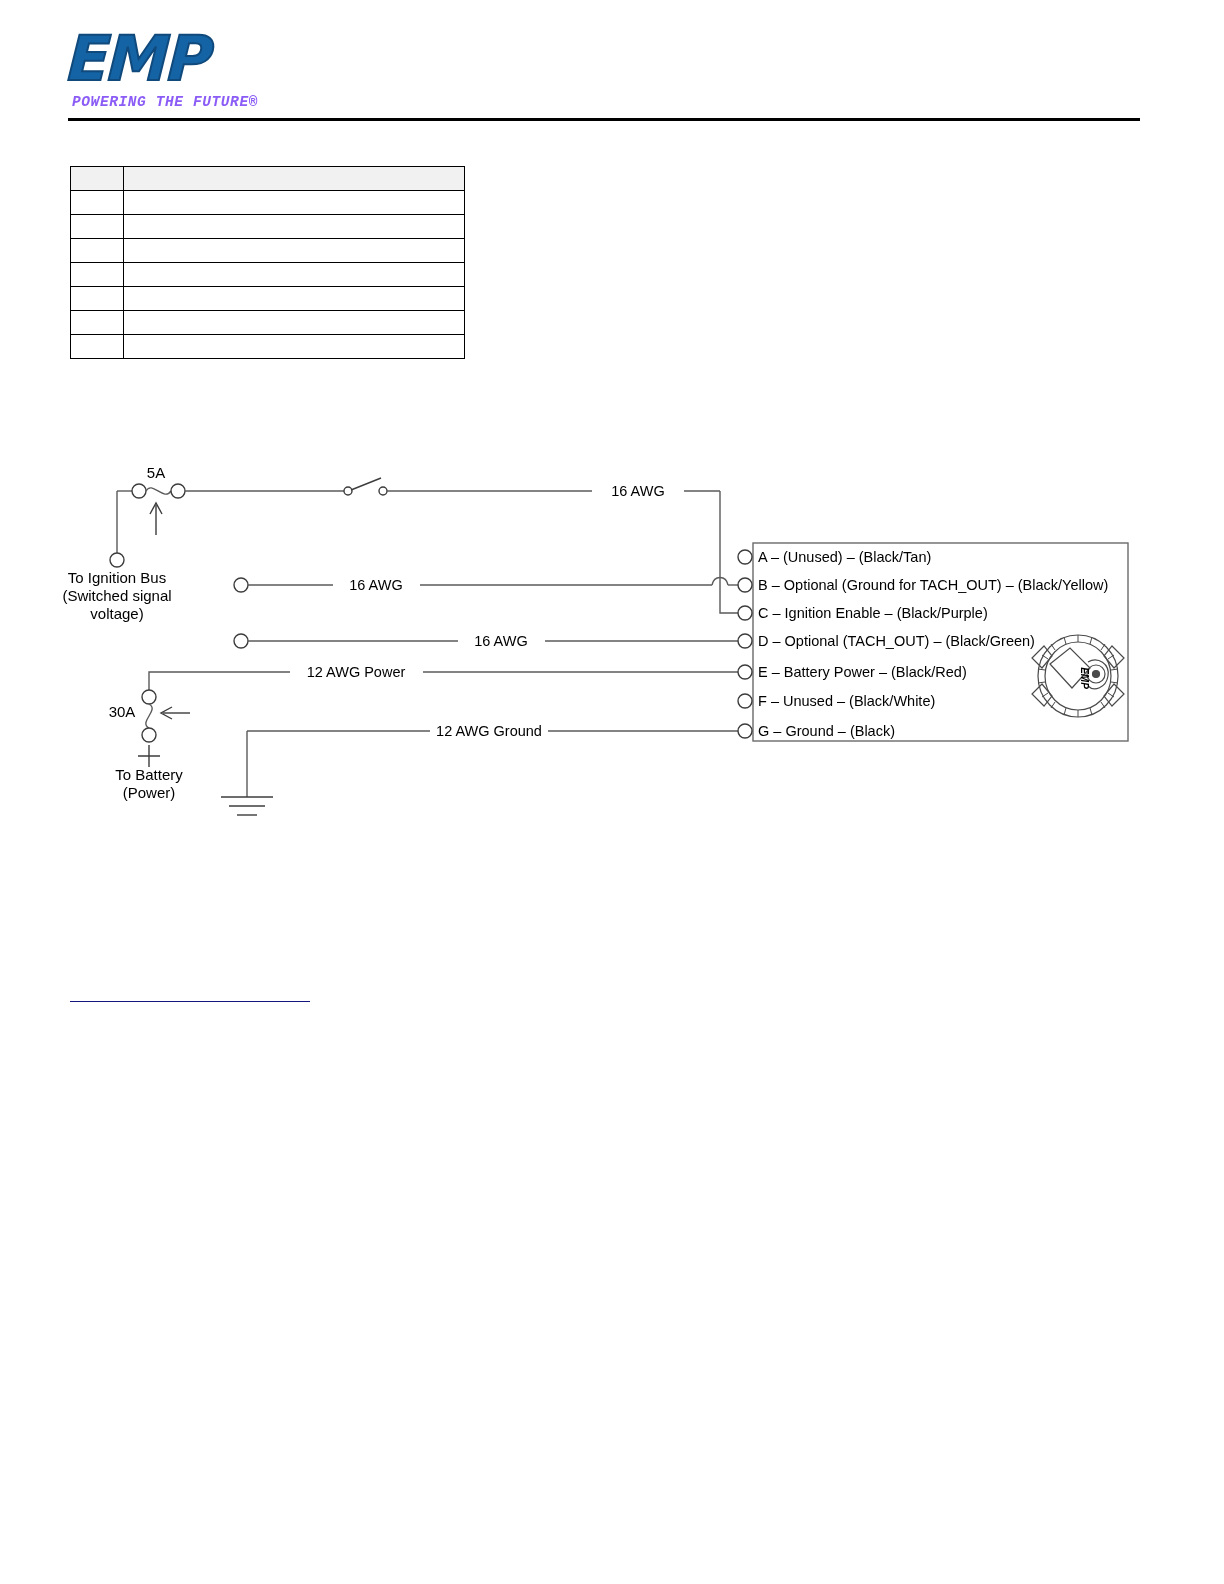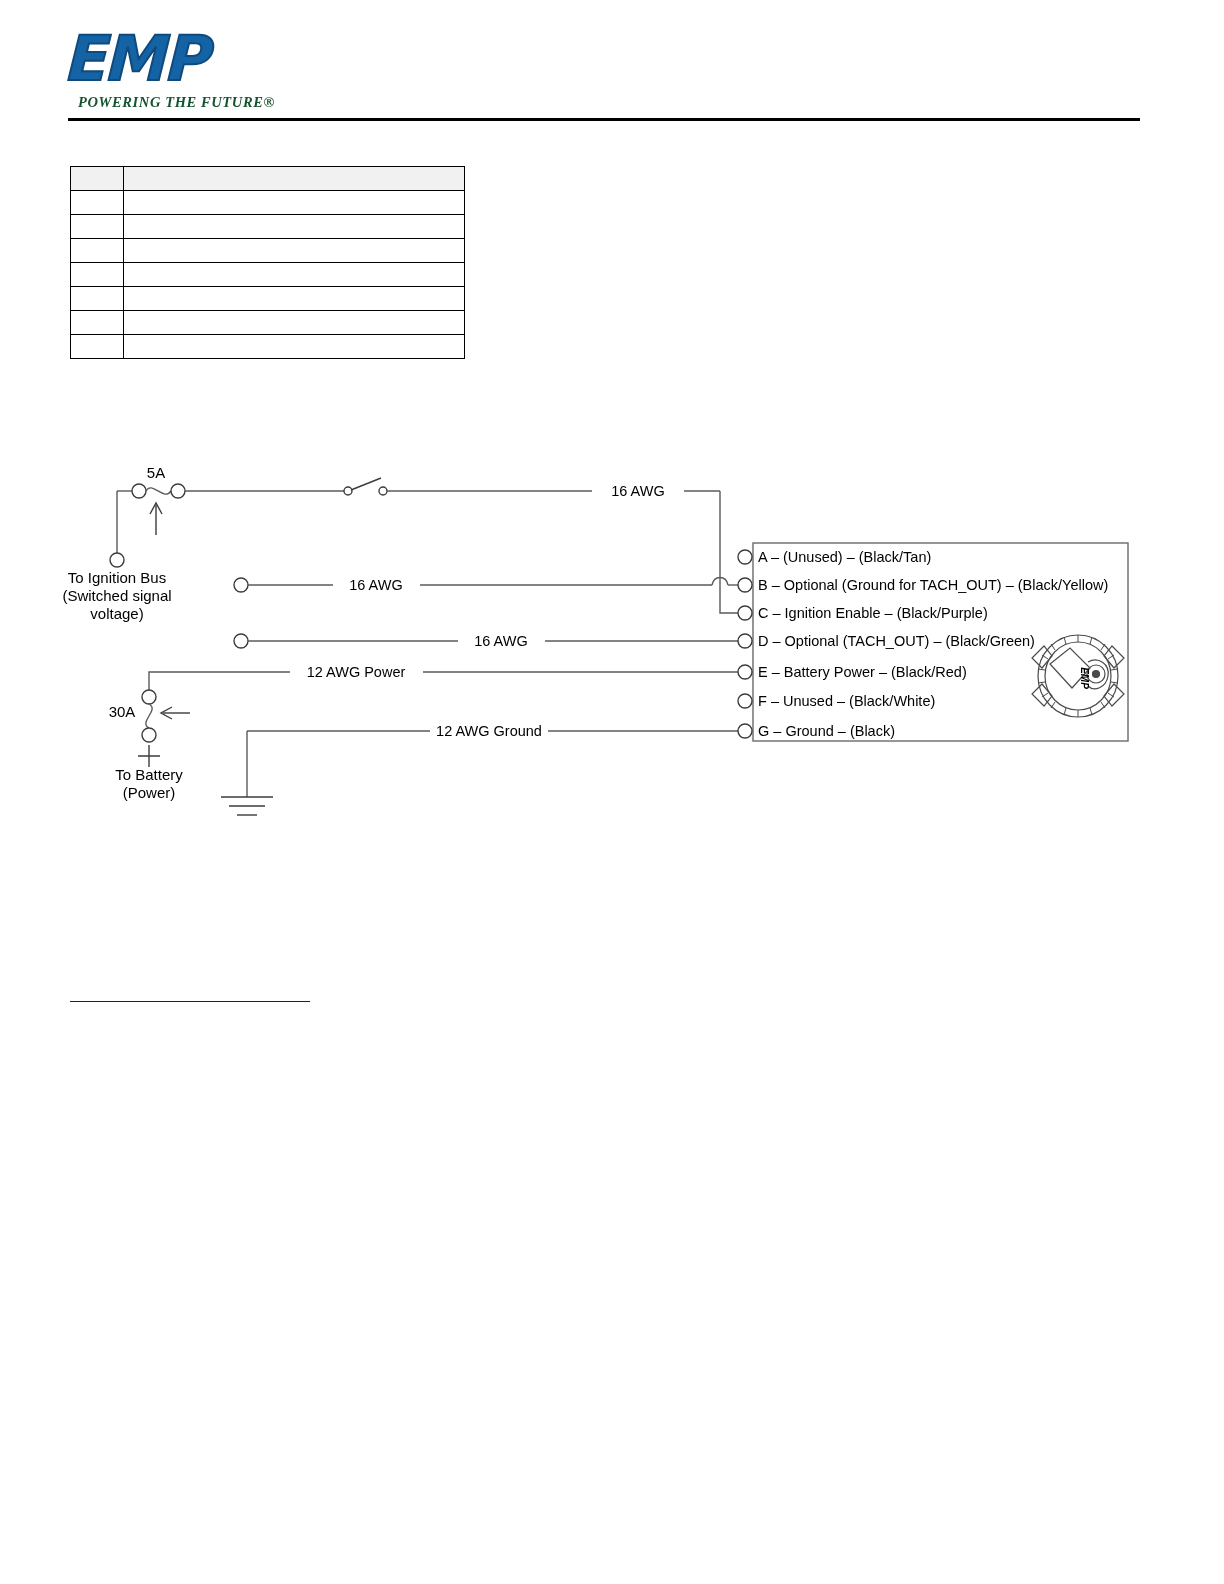--- a/index.html
+++ b/index.html
@@ -39,29 +39,29 @@
     font-size: 62px;
     letter-spacing: -2px;
     line-height: 66px;
     color: #1463a5;
     -webkit-text-stroke: 2px #10497c;
     text-align: left;
     transform: skewX(-3deg);
   }
   #logo-tagline {
     position: absolute;
-    left: 10px;
+    left: 4px;
     top: 68px;
     width: 216px;
-    font-family: Liberation Serif, serif;
+    font-family: Liberation Mono, monospace;
     font-weight: bold;
     font-style: italic;
     font-size: 14.5px;
     letter-spacing: 0.6px;
-    color: #14532d;
+    color: #8b5cf6;
     white-space: nowrap;
   }
   #header-rule {
     position: absolute;
     left: 68px;
     top: 118px;
     width: 1072px;
     height: 3px;
     background: #000000;
   }

